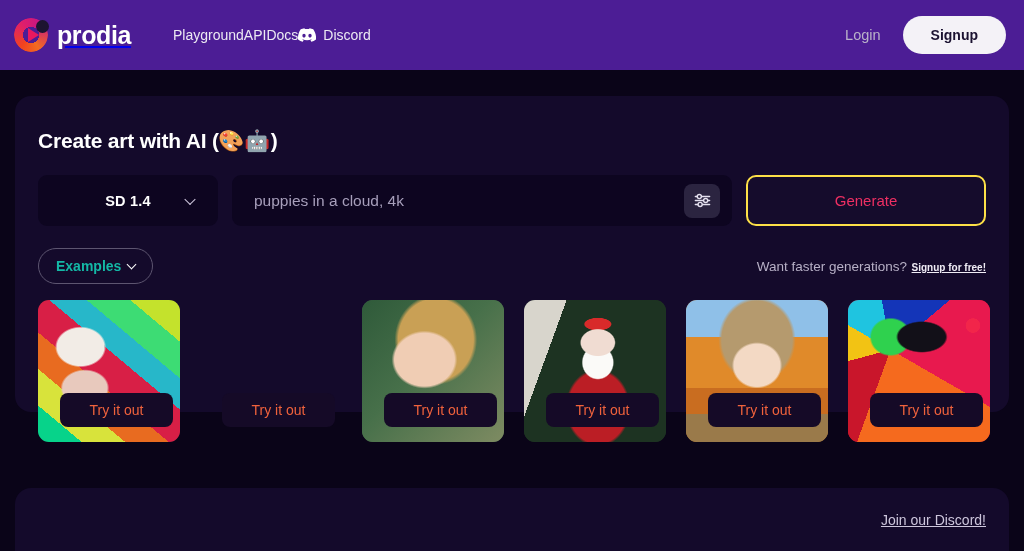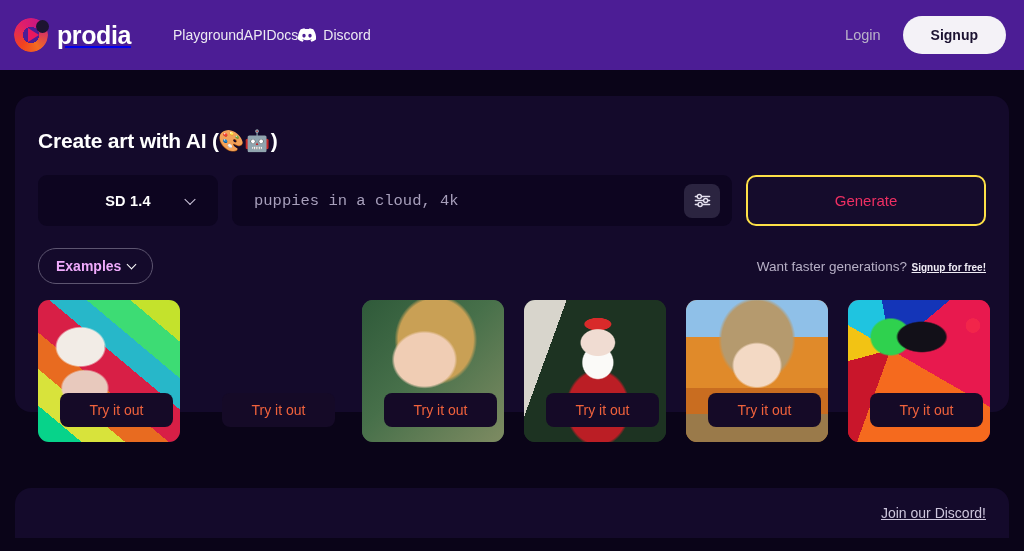--- a/index.html
+++ b/index.html
@@ -96,21 +96,21 @@
     width: 8px; height: 8px;
     border-right: 1.7px solid #cfc8de; border-bottom: 1.7px solid #cfc8de;
     transform: translateY(-70%) rotate(45deg);
   }
   .prompt-wrap {
     flex: 1; background: #0d0520; border-radius: 9px;
     display: flex; align-items: center; padding: 0 10px 0 22px; position: relative;
   }
   .prompt-input {
     flex: 1; background: transparent; border: none; outline: none;
-    color: #cfc8de; font-size: 15.5px; font-family: Liberation Mono, monospace;
+    color: #cfc8de; font-size: 15.5px; font-family: Liberation Sans, sans-serif;
   }
   .prompt-input::placeholder { color: #a79fbb; }
   .settings-btn {
     width: 36px; height: 34px; border-radius: 8px;
     background: #2b2440; border: none; cursor: pointer;
     display: flex; align-items: center; justify-content: center;
     margin-right: 2px;
   }
   .generate-btn {
     width: 240px; background: #150c2c;
@@ -121,21 +121,21 @@
   }
 
   
   .examples-row {
     display: flex; align-items: center; justify-content: space-between;
     margin-top: 22px;
   }
   .examples-btn {
     background: transparent; border: 1px solid #5d5570;
     border-radius: 20px; padding: 9px 17px;
-    color: #f0abfc; font-size: 14px; font-weight: 600; font-family: inherit;
+    color: #14b8a6; font-size: 14px; font-weight: 600; font-family: inherit;
     cursor: pointer; display: flex; align-items: center; gap: 7px;
   }
   .chev {
     width: 7px; height: 7px;
     border-right: 1.7px solid #ffffff; border-bottom: 1.7px solid #ffffff;
     transform: translateY(-2px) rotate(45deg);
   }
   .faster-text { color: #b7b0c6; font-size: 13.5px; }
   .faster-link { color: #efecf5; font-size: 10px; font-weight: 700; text-decoration: underline; }
 
@@ -211,21 +211,21 @@
       radial-gradient(ellipse 26% 16% at 52% 26%, #121018 0 64%, transparent 70%),
       radial-gradient(ellipse 24% 22% at 30% 26%, #2fd14e 0 56%, transparent 62%),
       radial-gradient(circle 10px at 88% 18%, #f2254a 0 70%, transparent 75%),
       conic-gradient(from 200deg at 30% 35%, #c9162b 0deg 55deg, #f2c314 55deg 100deg, #1fc4e0 100deg 150deg, #1435b8 150deg 210deg, #e8194e 210deg 280deg, #f56a1e 280deg 360deg),
       #d2152f;
   }
 
   
   .footer-card {
     position: absolute;
-    left: 15px; top: 488px; width: 994px; height: 50px;
+    left: 15px; top: 488px; width: 994px; height: 63px;
     background: #140a2b;
     border-radius: 16px 16px 0 0;
     display: flex; align-items: center; justify-content: flex-end;
     padding: 0 23px;
   }
   .discord-link {
     color: #cdc6dc; font-size: 14px; text-decoration: underline;
   }
 </style>
 </head>

